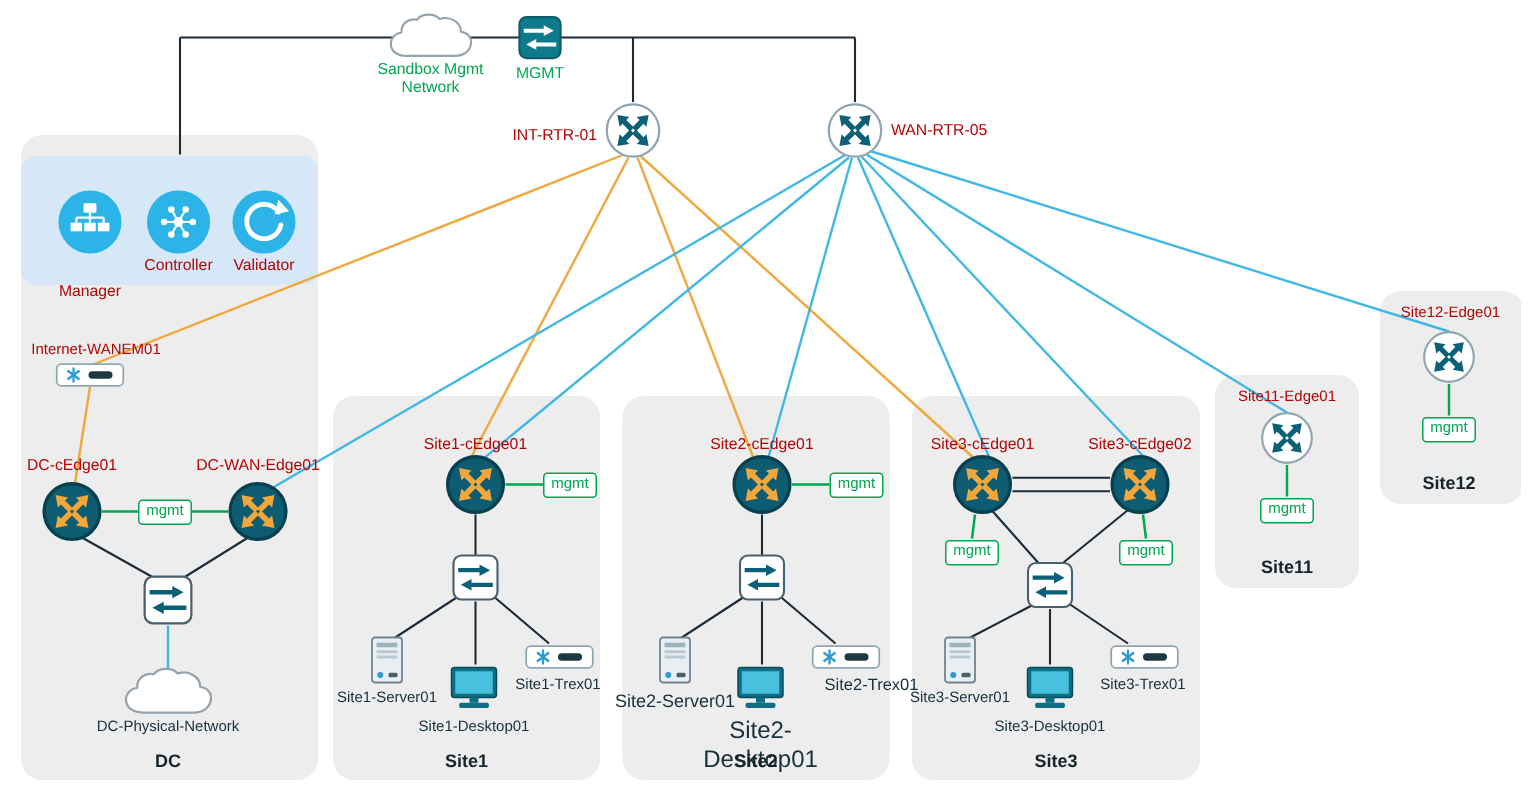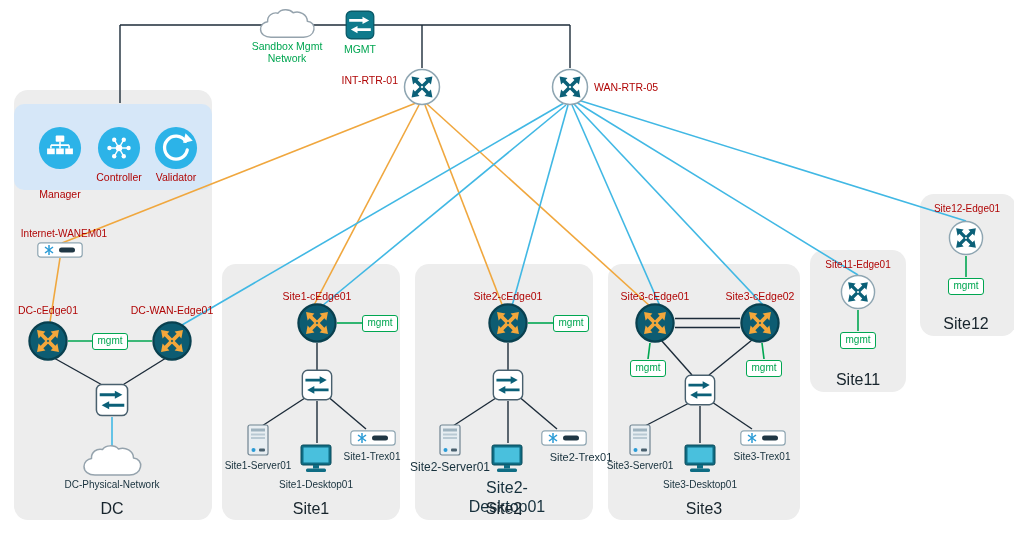--- a/index.html
+++ b/index.html
@@ -5,21 +5,21 @@
   * { margin:0; padding:0; box-sizing:border-box; }
   body { font-family:"Liberation Sans", sans-serif; background:#ffffff; }
   #stage { position:relative; width:1014px; height:534px; background:#ffffff; overflow:hidden; }
   .group { position:absolute; background:#ededed; border-radius:14px; z-index:1; }
   .panel { position:absolute; background:#d6e7f8; border-radius:10px; z-index:2; }
   #links { position:absolute; left:0; top:0; z-index:3; }
   .node { position:absolute; z-index:4; }
   .lbl { position:absolute; z-index:5; font-size:10.5px; line-height:1.18; text-align:center; color:#16303c; }
   .red { color:#b00606; }
   .green { color:#00a651; }
-  .grp { font-weight:400; color:#17242c; font-size:16px; }
+  .grp { font-weight:700; color:#17242c; font-size:12px; }
   .right { text-align:right; }
   .leftal { text-align:left; }
   .mgmtbox { position:absolute; z-index:4; width:36px; height:17px; background:#ffffff; border:1.6px solid #00a651;
              border-radius:3px; color:#00a651; font-size:10px; line-height:13px; text-align:center; }
   .ln-dark  { stroke:#1c2b39; stroke-width:1.4; }
   .ln-green { stroke:#00a651; stroke-width:1.6; }
   .ln-orange{ stroke:#f0a73e; stroke-width:1.6; }
   .ln-cyan  { stroke:#41b8e4; stroke-width:1.6; }
 </style>
 </head>
@@ -227,21 +227,21 @@
         <use href="#sym-switch-filled"></use>
       </svg>
   </div>
   <div class="lbl green" style="left:338px;top:43px;width:44px">MGMT</div>
 
   <div class="node" style="left:403px;top:68px">
     <svg width="38" height="38">
         <use href="#sym-router"></use>
       </svg>
   </div>
-  <div class="lbl red right" style="left:328px;top:74px;width:70px">INT-RTR-01</div>
+  <div class="lbl red right" style="left:328px;top:84px;width:70px">INT-RTR-01</div>
 
   <div class="node" style="left:551px;top:68px">
     <svg width="38" height="38">
         <use href="#sym-router"></use>
       </svg>
   </div>
   <div class="lbl red leftal" style="left:594px;top:81px;width:80px">WAN-RTR-05</div>
 
   <div class="node" style="left:38px;top:126px">
     <svg width="44" height="44">

